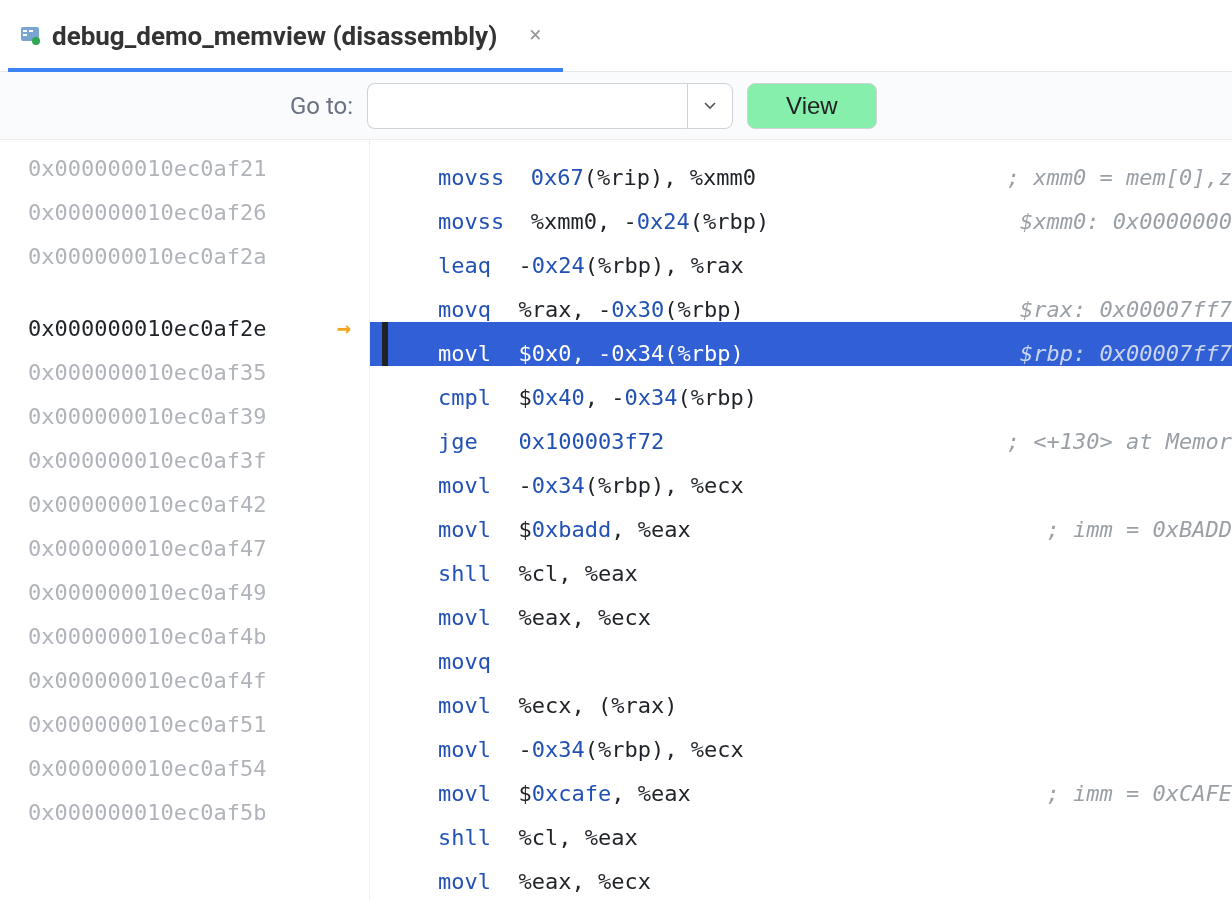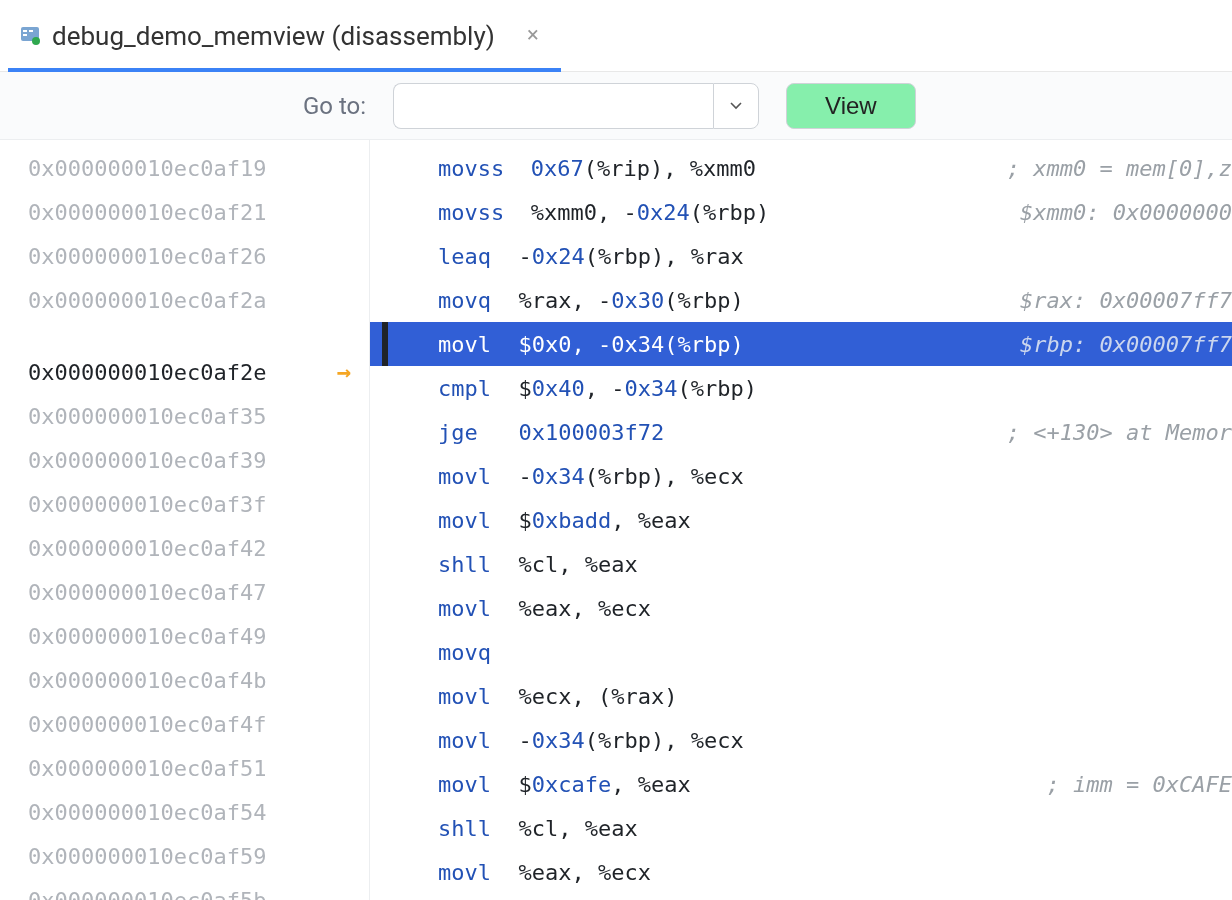--- a/index.html
+++ b/index.html
@@ -39,37 +39,37 @@
   .tab-icon {
     width: 24px;
     height: 24px;
     display:flex;
     align-items:center;
     justify-content:center;
   }
   .tab-title {
     font-size: 26px;
     color: #333;
-    font-weight: 400;
+    font-weight: 700;
   }
   .tab-close {
     margin-left: 18px;
     width: 20px;
     height: 20px;
     color: #999;
     font-size: 22px;
     line-height: 18px;
     text-align: center;
     cursor: pointer;
   }
 
   .toolbar {
     display: flex;
     align-items: center;
-    gap: 27px;
+    gap: 14px;
     padding: 10px 16px;
     background: #fafbfc;
     border-bottom: 1px solid #eceef0;
     height: 68px;
   }
   .toolbar-label {
     font-size: 24px;
     color: #6b7280;
     margin-left: auto; 
   }
@@ -146,21 +146,21 @@
   }
 
   .code-area {
     flex: 1;
     padding-top: 6px;
     overflow: hidden;
   }
   .code-row {
     height: 44px;
     display: flex;
-    align-items: center;
+    align-items: flex-end;
     font-family: "SF Mono", ui-monospace, Menlo, Consolas, monospace;
     font-size: 22px;
     white-space: pre;
     position: relative;
     padding-left: 12px;
   }
   .code-row .bp-slot {
     width: 14px;
     height: 44px;
     flex:none;
@@ -213,48 +213,46 @@
       <svg width="14" height="14" viewBox="0 0 14 14">
         <path d="M2 4 L7 9 L12 4" stroke="#555" stroke-width="1.6" fill="none"></path>
       </svg>
     </div>
   </div>
   <button class="view-btn">View</button>
 </div>
 
 <div class="body-split">
   <div class="gutter" id="gutter">
-      <div class="addr-row">0x000000010ec0af19</div>
       <div class="addr-row">0x000000010ec0af21</div>
       <div class="addr-row">0x000000010ec0af26</div>
       <div class="addr-row">0x000000010ec0af2a</div>
       <div class="addr-row current">0x000000010ec0af2e<span class="arrow-marker">→</span></div>
       <div class="addr-row">0x000000010ec0af35</div>
       <div class="addr-row">0x000000010ec0af39</div>
       <div class="addr-row">0x000000010ec0af3f</div>
       <div class="addr-row">0x000000010ec0af42</div>
       <div class="addr-row">0x000000010ec0af47</div>
       <div class="addr-row">0x000000010ec0af49</div>
       <div class="addr-row">0x000000010ec0af4b</div>
       <div class="addr-row">0x000000010ec0af4f</div>
       <div class="addr-row">0x000000010ec0af51</div>
       <div class="addr-row">0x000000010ec0af54</div>
-      <div class="addr-row">0x000000010ec0af59</div>
       <div class="addr-row">0x000000010ec0af5b</div>
     </div>
   <div class="code-area" id="code">
       <div class="code-row"><span class="bp-slot"></span><span class="mnemonic">movss</span><span>  </span><span class="operands"><span class="op-seg num">0x67</span><span class="op-seg">(%rip), %xmm0</span></span><span class="comment">; xmm0 = mem[0],z</span></div>
       <div class="code-row"><span class="bp-slot"></span><span class="mnemonic">movss</span><span>  </span><span class="operands"><span class="op-seg">%xmm0, -</span><span class="op-seg num">0x24</span><span class="op-seg">(%rbp)</span></span><span class="comment">$xmm0: 0x0000000</span></div>
       <div class="code-row"><span class="bp-slot"></span><span class="mnemonic">leaq</span><span>  </span><span class="operands"><span class="op-seg">-</span><span class="op-seg num">0x24</span><span class="op-seg">(%rbp), %rax</span></span></div>
       <div class="code-row"><span class="bp-slot"></span><span class="mnemonic">movq</span><span>  </span><span class="operands"><span class="op-seg">%rax, -</span><span class="op-seg num">0x30</span><span class="op-seg">(%rbp)</span></span><span class="comment">$rax: 0x00007ff7</span></div>
       <div class="code-row highlight"><span class="bp-slot"></span><span class="mnemonic">movl</span><span>  </span><span class="operands"><span class="op-seg">$</span><span class="op-seg num">0x0</span><span class="op-seg">, -</span><span class="op-seg num">0x34</span><span class="op-seg">(%rbp)</span></span><span class="comment">$rbp: 0x00007ff7</span></div>
       <div class="code-row"><span class="bp-slot"></span><span class="mnemonic">cmpl</span><span>  </span><span class="operands"><span class="op-seg">$</span><span class="op-seg num">0x40</span><span class="op-seg">, -</span><span class="op-seg num">0x34</span><span class="op-seg">(%rbp)</span></span></div>
       <div class="code-row"><span class="bp-slot"></span><span class="mnemonic">jge</span><span>  </span><span class="operands"><span class="op-seg num">0x100003f72</span></span><span class="comment">; &lt;+130&gt; at Memor</span></div>
       <div class="code-row"><span class="bp-slot"></span><span class="mnemonic">movl</span><span>  </span><span class="operands"><span class="op-seg">-</span><span class="op-seg num">0x34</span><span class="op-seg">(%rbp), %ecx</span></span></div>
-      <div class="code-row"><span class="bp-slot"></span><span class="mnemonic">movl</span><span>  </span><span class="operands"><span class="op-seg">$</span><span class="op-seg num">0xbadd</span><span class="op-seg">, %eax</span></span></div>
+      <div class="code-row"><span class="bp-slot"></span><span class="mnemonic">movl</span><span>  </span><span class="operands"><span class="op-seg">$</span><span class="op-seg num">0xbadd</span><span class="op-seg">, %eax</span></span><span class="comment">; imm = 0xBADD</span></div>
       <div class="code-row"><span class="bp-slot"></span><span class="mnemonic">shll</span><span>  </span><span class="operands"><span class="op-seg">%cl, %eax</span></span></div>
       <div class="code-row"><span class="bp-slot"></span><span class="mnemonic">movl</span><span>  </span><span class="operands"><span class="op-seg">%eax, %ecx</span></span></div>
       <div class="code-row"><span class="bp-slot"></span><span class="mnemonic">movq</span><span>  </span></div>
       <div class="code-row"><span class="bp-slot"></span><span class="mnemonic">movl</span><span>  </span><span class="operands"><span class="op-seg">%ecx, (%rax)</span></span></div>
       <div class="code-row"><span class="bp-slot"></span><span class="mnemonic">movl</span><span>  </span><span class="operands"><span class="op-seg">-</span><span class="op-seg num">0x34</span><span class="op-seg">(%rbp), %ecx</span></span></div>
       <div class="code-row"><span class="bp-slot"></span><span class="mnemonic">movl</span><span>  </span><span class="operands"><span class="op-seg">$</span><span class="op-seg num">0xcafe</span><span class="op-seg">, %eax</span></span><span class="comment">; imm = 0xCAFE</span></div>
       <div class="code-row"><span class="bp-slot"></span><span class="mnemonic">shll</span><span>  </span><span class="operands"><span class="op-seg">%cl, %eax</span></span></div>
       <div class="code-row"><span class="bp-slot"></span><span class="mnemonic">movl</span><span>  </span><span class="operands"><span class="op-seg">%eax, %ecx</span></span></div>
     </div>
 </div>

